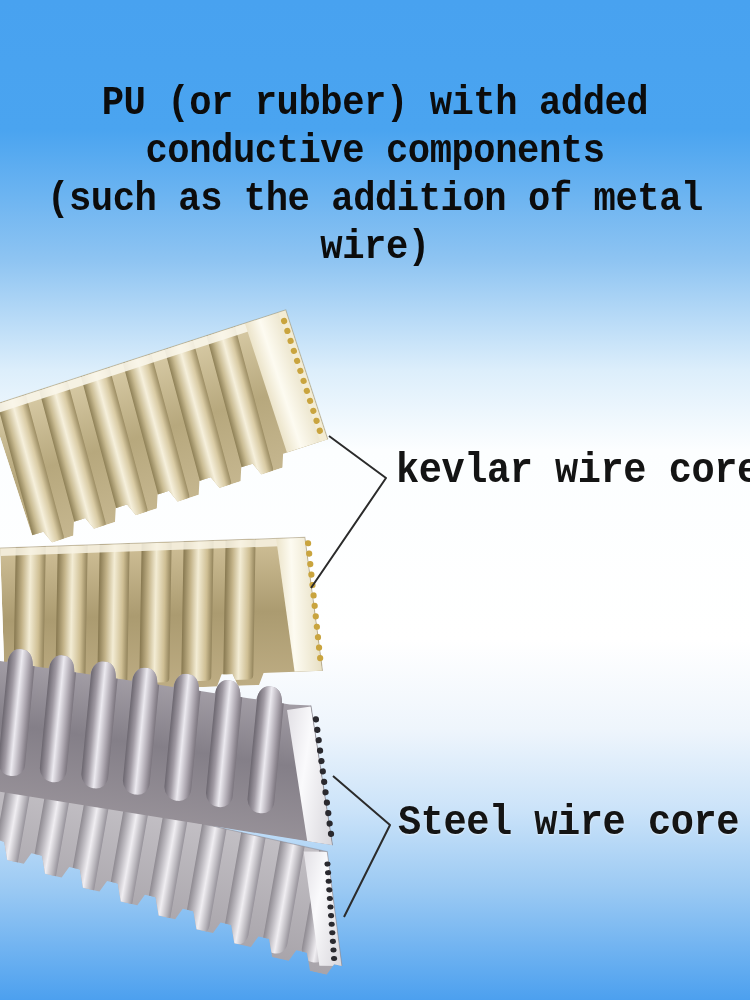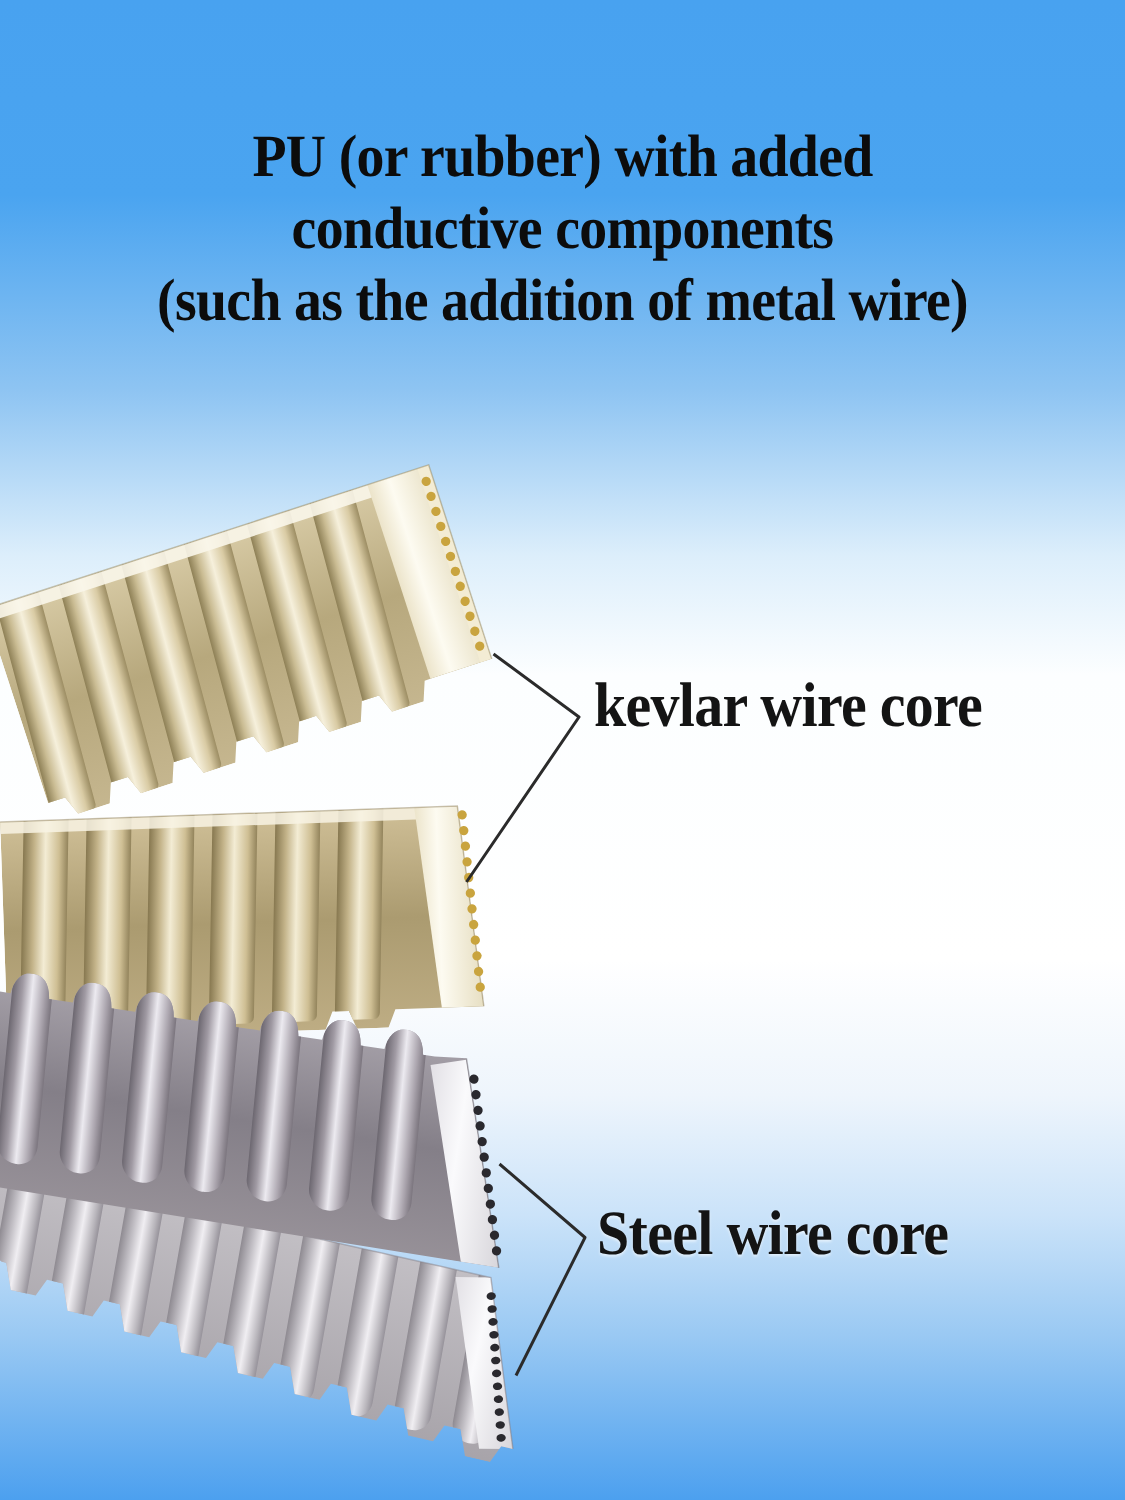--- a/index.html
+++ b/index.html
@@ -1,21 +1,21 @@
 <!DOCTYPE html>
 <html><head>
 <meta charset="utf-8">
 <style>
   html,body{margin:0;padding:0;background:#e9eef2;}
   .stage{
     position:relative;width:750px;height:1000px;overflow:hidden;margin:0 auto;
     background:linear-gradient(180deg,
       #48a2f0 0%, #4aa4f0 13%, #8ec4f2 26%, #dceefb 37%, #fcfeff 45%,
       #ffffff 64%, #eef5fc 73%, #cbe3f9 81%, #9ac9f3 89%, #4ca0ef 100%);
-    font-family:Liberation Serif, serif;
+    font-family:Liberation Mono, monospace;
   }
   .title{
     position:absolute;top:80px;left:0;right:0;text-align:center;
     font-weight:700;font-size:40px;line-height:48px;color:#0c0c0c;
     letter-spacing:-0.5px;transform:scaleX(.93);
   }
   .figure-svg{position:absolute;left:0;top:0;}
   .label{
     position:absolute;font-weight:700;font-size:42px;line-height:1;color:#141414;
     white-space:nowrap;transform:scaleX(.92);transform-origin:left center;

